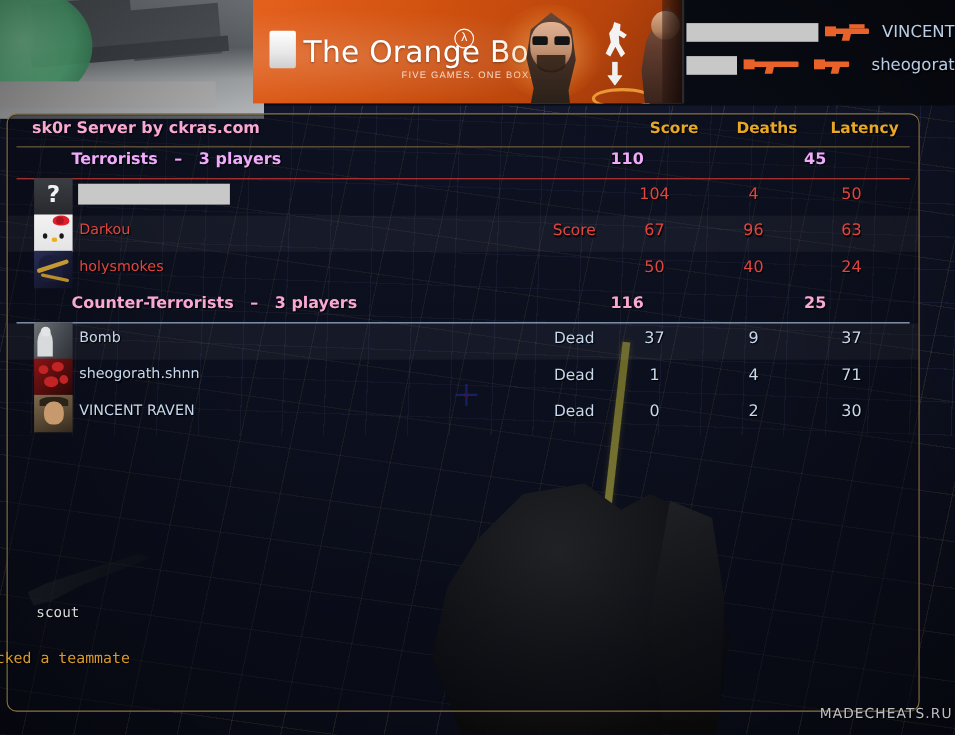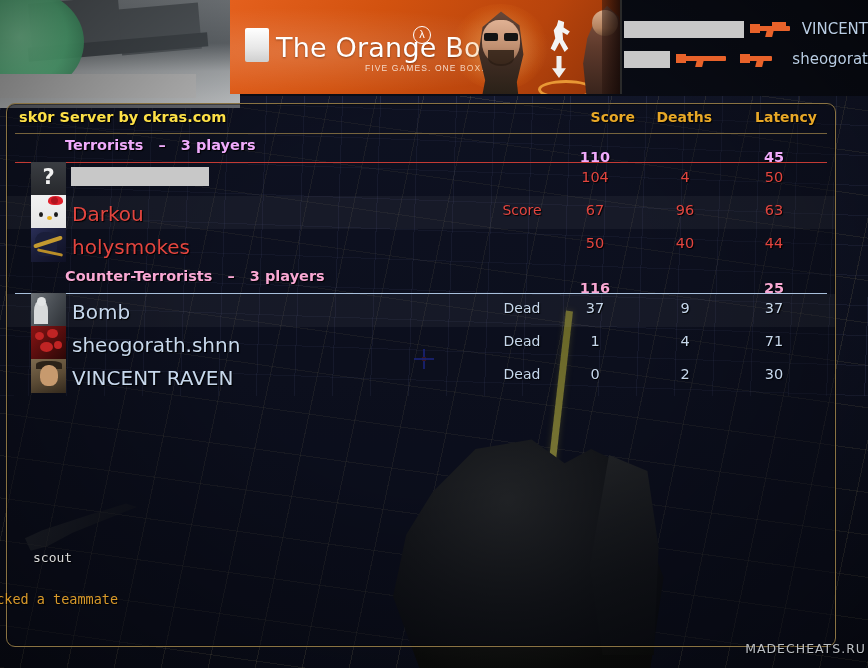--- a/index.html
+++ b/index.html
@@ -123,30 +123,30 @@
   .kf-name{color:#b9cde4;font-size:15px;font-family:"DejaVu Sans",sans-serif;white-space:nowrap;text-shadow:1px 1px 1px #000;}
 
   
   .scoreboard{
     position:absolute;left:6px;top:103px;width:828px;height:542px;
     background:rgba(8,10,20,.50);
     border:1px solid #8a7343;border-radius:9px;
     box-shadow:inset 0 0 0 1px rgba(0,0,0,.35);
   }
   .sb-head{position:relative;height:29px;}
-  .sb-title{position:absolute;left:12px;top:5px;color:#fde047;font-size:14.5px;font-weight:bold;font-family:"DejaVu Sans",sans-serif;text-shadow:1px 1px 1px #000;}
+  .sb-title{position:absolute;left:22px;top:5px;color:#f9a8d4;font-size:14.5px;font-weight:bold;font-family:"DejaVu Sans",sans-serif;text-shadow:1px 1px 1px #000;}
   .sb-colhead{position:absolute;top:5px;color:#e8a827;font-size:14px;font-weight:bold;font-family:"DejaVu Sans",sans-serif;text-align:right;text-shadow:1px 1px 1px #000;}
   .col-score{right:200px;width:80px;}
-  .col-deaths{right:123px;width:80px;}
+  .col-deaths{right:110px;width:80px;}
   .col-latency{right:18px;width:86px;}
   .sb-rule{position:absolute;left:8px;right:8px;top:29px;height:1px;background:#8a7343;opacity:.85;}
 
   .teamhead{position:relative;height:30px;}
   .teamhead .tname{position:absolute;left:58px;top:4px;font-size:14.5px;font-weight:bold;font-family:"DejaVu Sans",sans-serif;text-shadow:1px 1px 1px #000;}
-  .teamhead .tscore,.teamhead .tping{position:absolute;top:16px;font-size:14.5px;font-weight:bold;font-family:"DejaVu Sans",sans-serif;text-align:center;text-shadow:1px 1px 1px #000;}
+  .teamhead .tscore,.teamhead .tping{position:absolute;top:4px;font-size:14.5px;font-weight:bold;font-family:"DejaVu Sans",sans-serif;text-align:left;text-shadow:1px 1px 1px #000;}
   .teamhead .tscore{right:200px;width:80px;}
   .teamhead .tping{right:18px;width:86px;}
   .teamrule{position:absolute;left:8px;right:8px;bottom:0;height:1px;}
   .t-red .tname,.t-red .tscore,.t-red .tping{color:#f0abfc;}
   .t-red .teamrule{background:#c33a34;}
   .t-blue .tname,.t-blue .tscore,.t-blue .tping{color:#f9a8d4;}
   .t-blue .teamrule{background:#a8c0dc;}
 
   .prow{position:relative;height:33px;}
   .prow.hl{background:rgba(255,255,255,.045);}
@@ -165,21 +165,21 @@
   .av-anime .gold2{position:absolute;left:6px;top:23px;width:26px;height:3px;background:#b98e28;transform:rotate(12deg);border-radius:2px;}
   .av-coder{background:linear-gradient(120deg,#6d7277 0%,#4a4f55 50%,#2c3035 100%);}
   .av-coder .sil{position:absolute;left:3px;top:7px;width:14px;height:24px;background:#d8dadb;border-radius:45% 45% 0 0;}
   .av-coder .silhead{position:absolute;left:6px;top:4px;width:9px;height:9px;border-radius:50%;background:#e2e4e5;}
   .av-red{background:linear-gradient(135deg,#8a1414 0%,#5c0e0e 45%,#2a0707 100%);}
   .av-red .spk{position:absolute;background:#c02424;border-radius:50%;}
   .av-face{background:linear-gradient(160deg,#7d6a4e 0%,#5a4a34 55%,#33291d 100%);}
   .av-face .head{position:absolute;left:9px;top:6px;width:18px;height:21px;border-radius:46% 46% 42% 42%;background:#c79a6e;}
   .av-face .hat{position:absolute;left:5px;top:2px;width:26px;height:8px;background:#2b2218;border-radius:40% 40% 0 0;}
 
-  .pname{position:absolute;left:65px;top:6px;font-size:20px;font-family:"DejaVu Sans",sans-serif;text-shadow:1px 1px 1px #000;white-space:nowrap;text-align:right;}
+  .pname{position:absolute;left:65px;top:6px;font-size:13px;font-family:"DejaVu Sans",sans-serif;text-shadow:1px 1px 1px #000;white-space:nowrap;text-align:right;}
   .pcensor{position:absolute;left:64px;top:4px;width:138px;height:19px;background:#c8c8c8;}
   .pstatus{position:absolute;left:470px;top:6px;width:90px;text-align:center;font-size:14px;font-family:"DejaVu Sans",sans-serif;text-shadow:1px 1px 1px #000;}
   .pscore,.pdeaths,.pping{position:absolute;top:6px;font-size:14.5px;font-family:"DejaVu Sans",sans-serif;text-align:center;text-shadow:1px 1px 1px #000;}
   .pscore{right:200px;width:80px;}
   .pdeaths{right:110px;width:80px;}
   .pping{right:18px;width:86px;}
   .t-row-red .pname,.t-row-red .pstatus,.t-row-red .pscore,.t-row-red .pdeaths,.t-row-red .pping{color:#e2453f;}
   .t-row-blue .pname,.t-row-blue .pstatus,.t-row-blue .pscore,.t-row-blue .pdeaths,.t-row-blue .pping{color:#c7d8ec;}
 
   
@@ -313,21 +313,21 @@
     <div class="prow t-row-red">
       <div class="avatar av-anime">
         <div class="hair"></div>
           <div class="gold"></div>
           <div class="gold2"></div>
       </div>
       <div class="pname">holysmokes</div>
       <div class="pstatus"></div>
       <div class="pscore">50</div>
       <div class="pdeaths">40</div>
-      <div class="pping">44</div>
+      <div class="pping">24</div>
     </div>
 
     <div class="teamhead t-blue" style="margin-top:2px;">
       <div class="tname">
         <span>Counter-Terrorists</span>
         <span style="padding:0 10px">–</span>
         <span>3 players</span>
       </div>
       <div class="tscore">116</div>
       <div class="tping">25</div>

